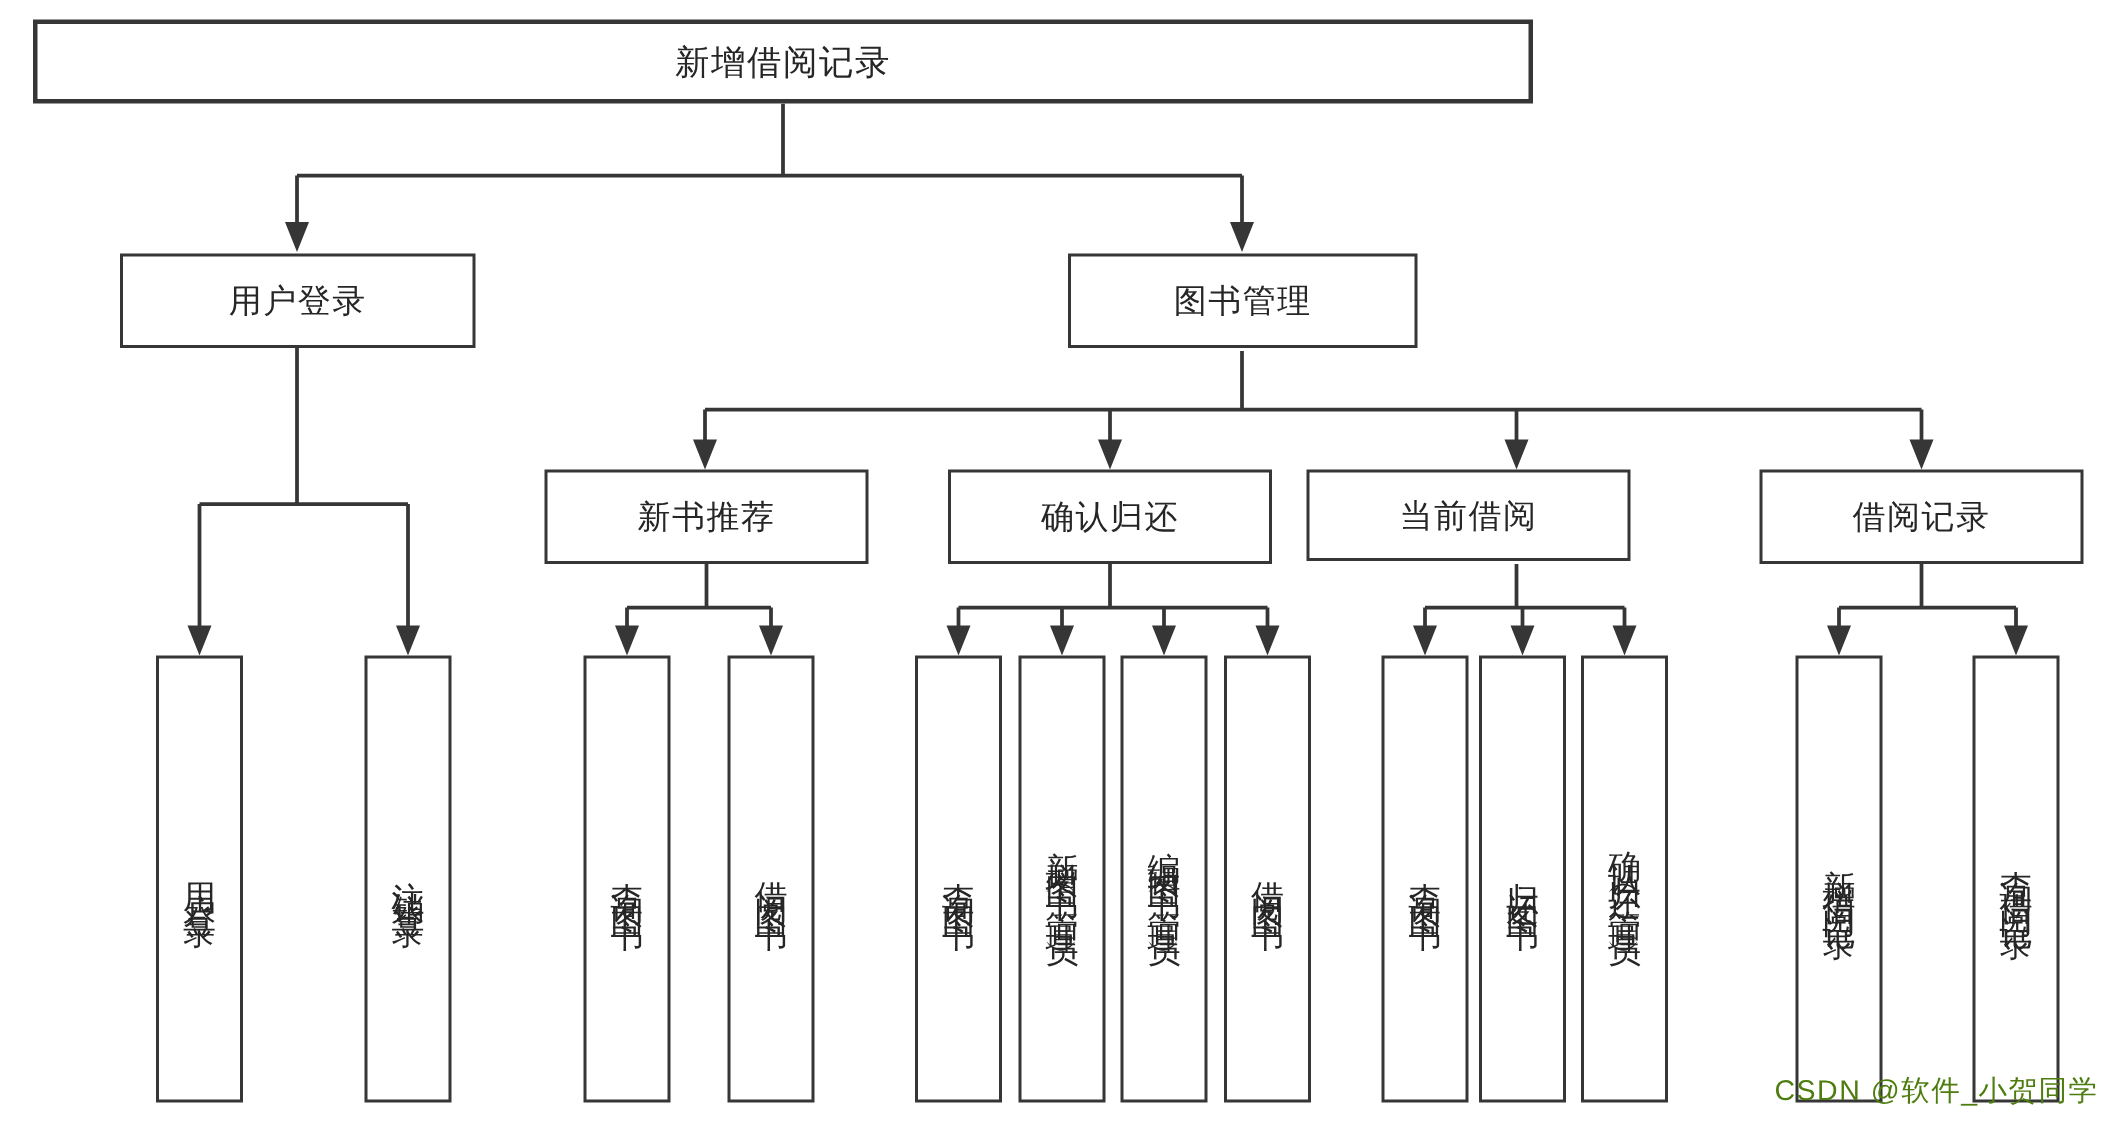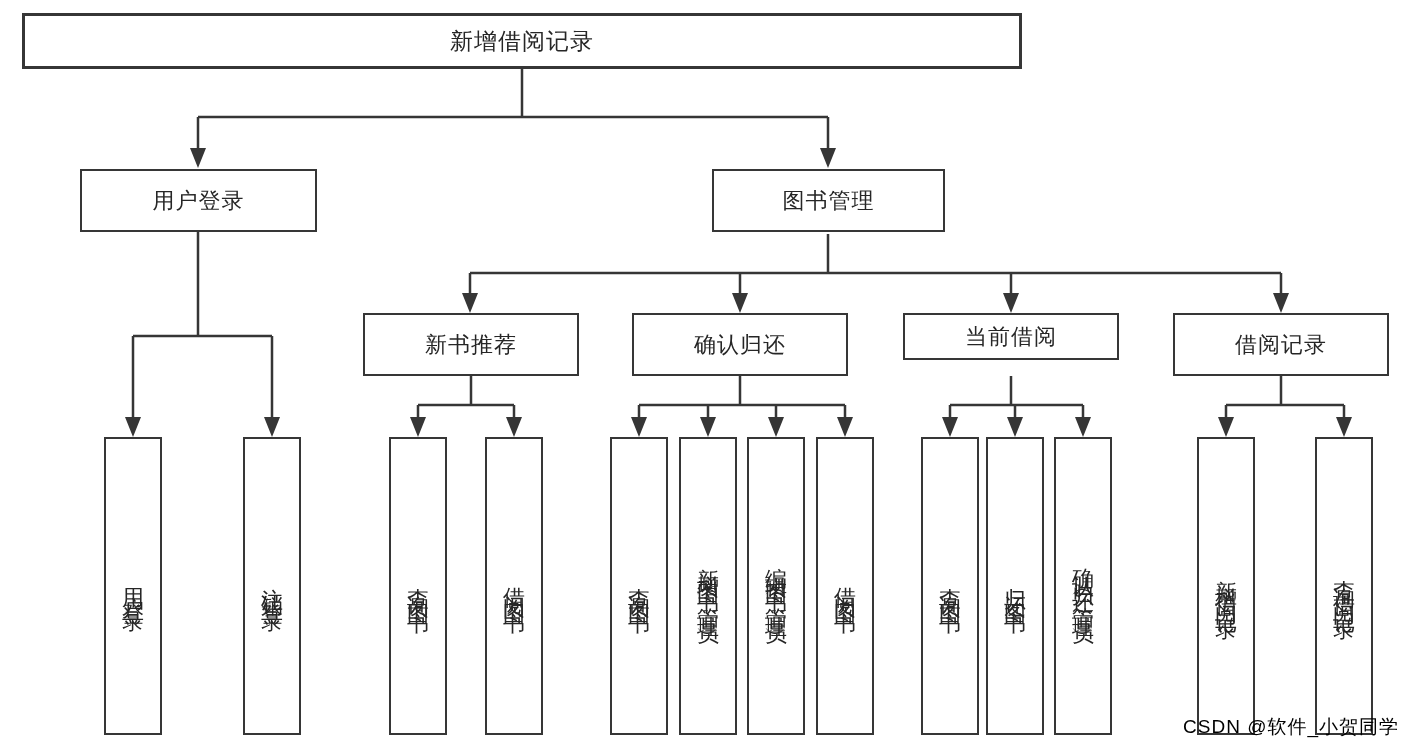--- a/index.html
+++ b/index.html
@@ -33,21 +33,21 @@
     letter-spacing: 8px;
     font-size: 22px;
     line-height: 1;
     color: #262626;
   }
   .watermark {
     position: absolute;
     top: 714px;
     right: 6px;
     font-size: 19px;
-    color: #000000;
+    color: #4d7c0f;
     letter-spacing: 1px;
     white-space: nowrap;
   }
 </style>
 </head>
 <body>
 
 <div class="stage">
 
   <svg class="links" width="1405" height="747" viewBox="0 0 1405 747" aria-hidden="true">
@@ -69,21 +69,21 @@
       M1218 417H1234L1226 437Z M1336 417H1352L1344 437Z"></path>
   </svg>
 
   <div class="box root" style="left:22px; top:13px; width:1000px; height:56px">新增借阅记录</div>
 
   <div class="box" style="left:80px; top:169px; width:237px; height:63px">用户登录</div>
   <div class="box" style="left:363px; top:313px; width:216px; height:63px">新书推荐</div>
 
   <div class="box" style="left:712px; top:169px; width:233px; height:63px">图书管理</div>
   <div class="box" style="left:632px; top:313px; width:216px; height:63px">确认归还</div>
-  <div class="box" style="left:903px; top:313px; width:216px; height:47px">当前借阅</div>
+  <div class="box" style="left:871px; top:313px; width:216px; height:61px">当前借阅</div>
   <div class="box" style="left:1173px; top:313px; width:216px; height:63px">借阅记录</div>
 
   <div class="box" style="left:104px; top:437px; width:58px; height:298px">
     <span class="vtext">用户登录</span>
   </div>
   <div class="box" style="left:243px; top:437px; width:58px; height:298px">
     <span class="vtext">注销登录</span>
   </div>
 
   <div class="box" style="left:389px; top:437px; width:58px; height:298px">

